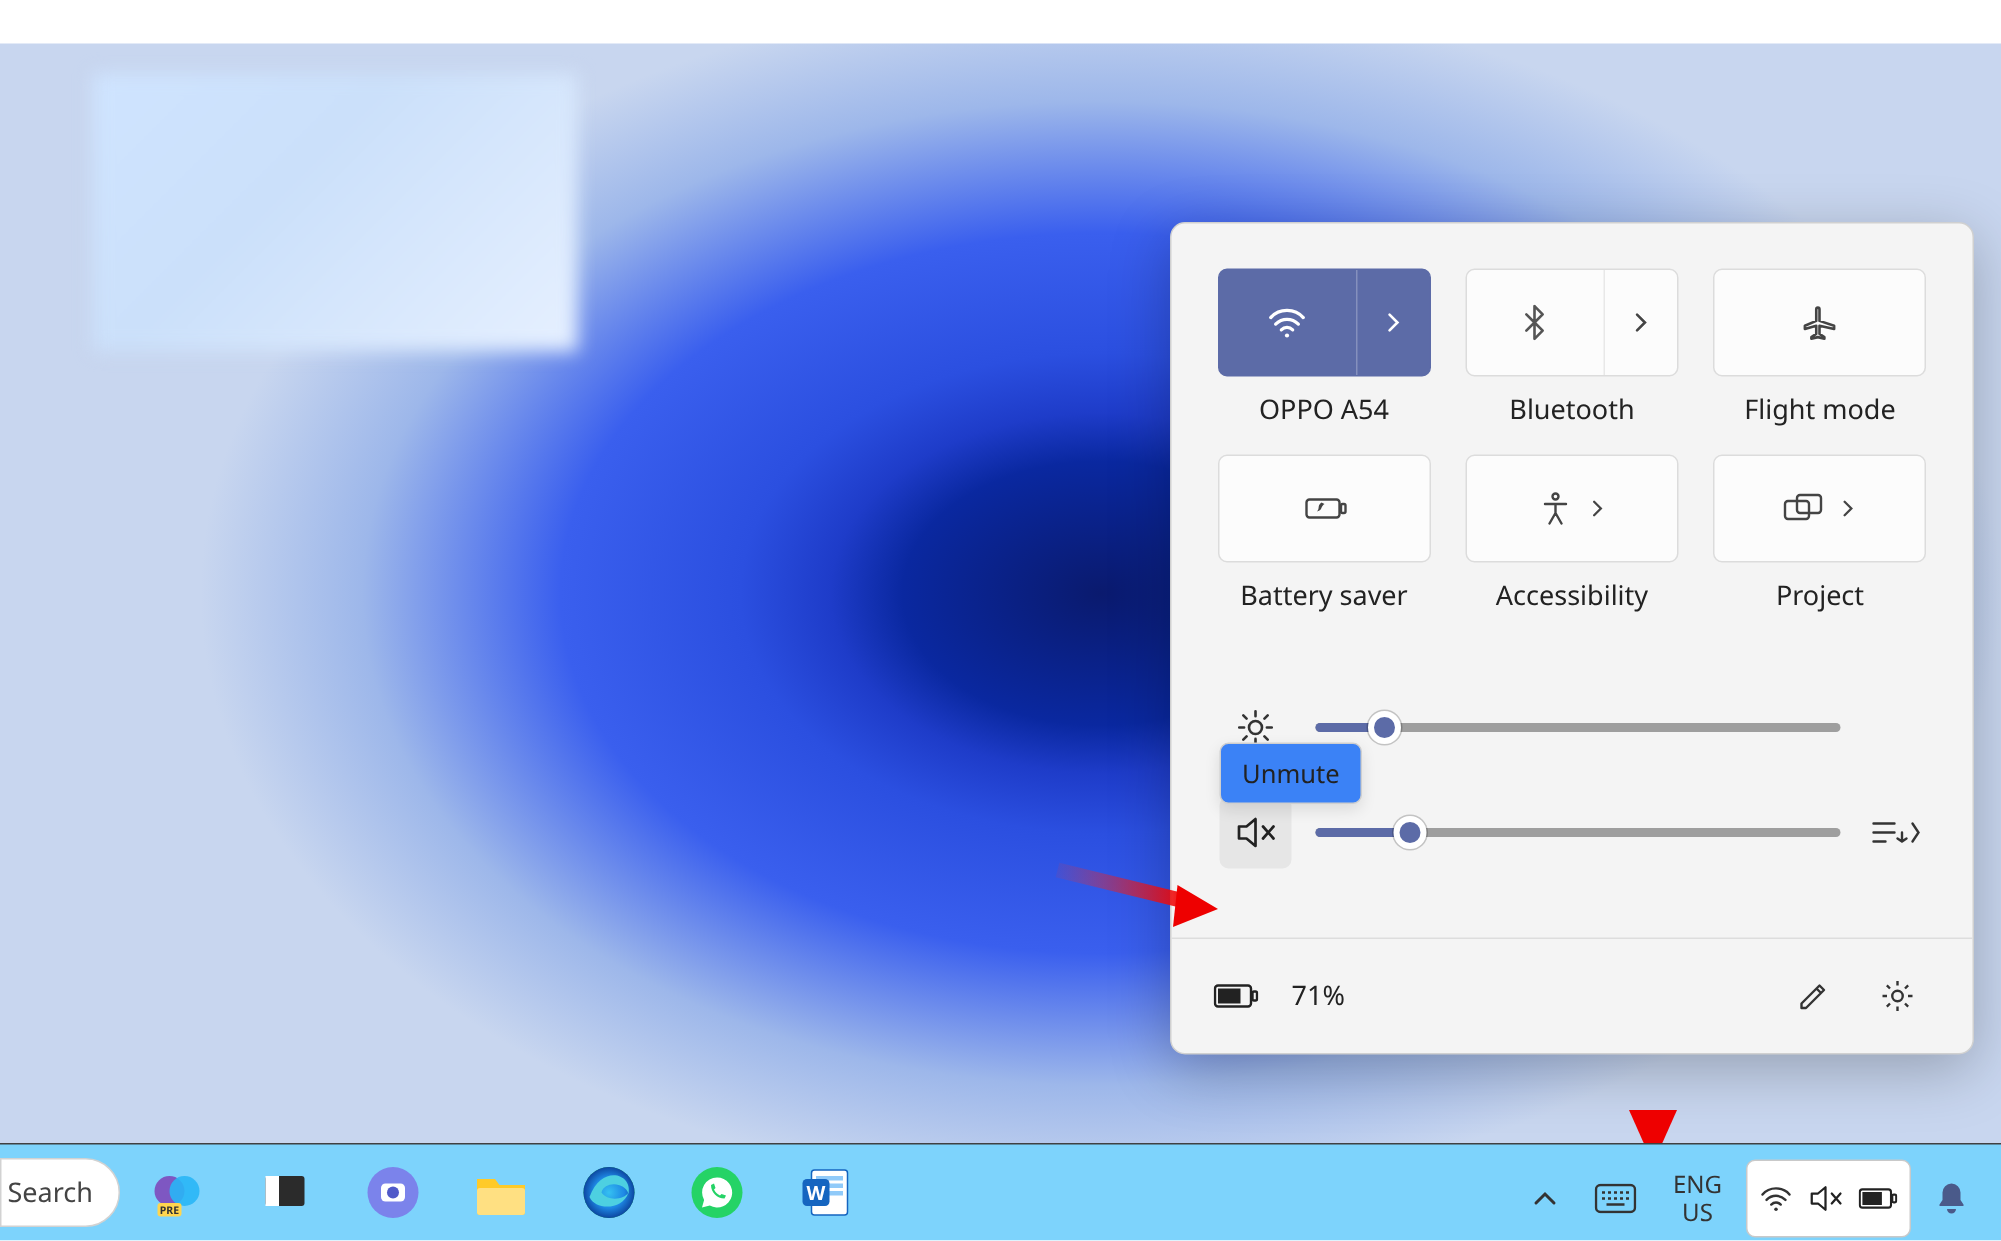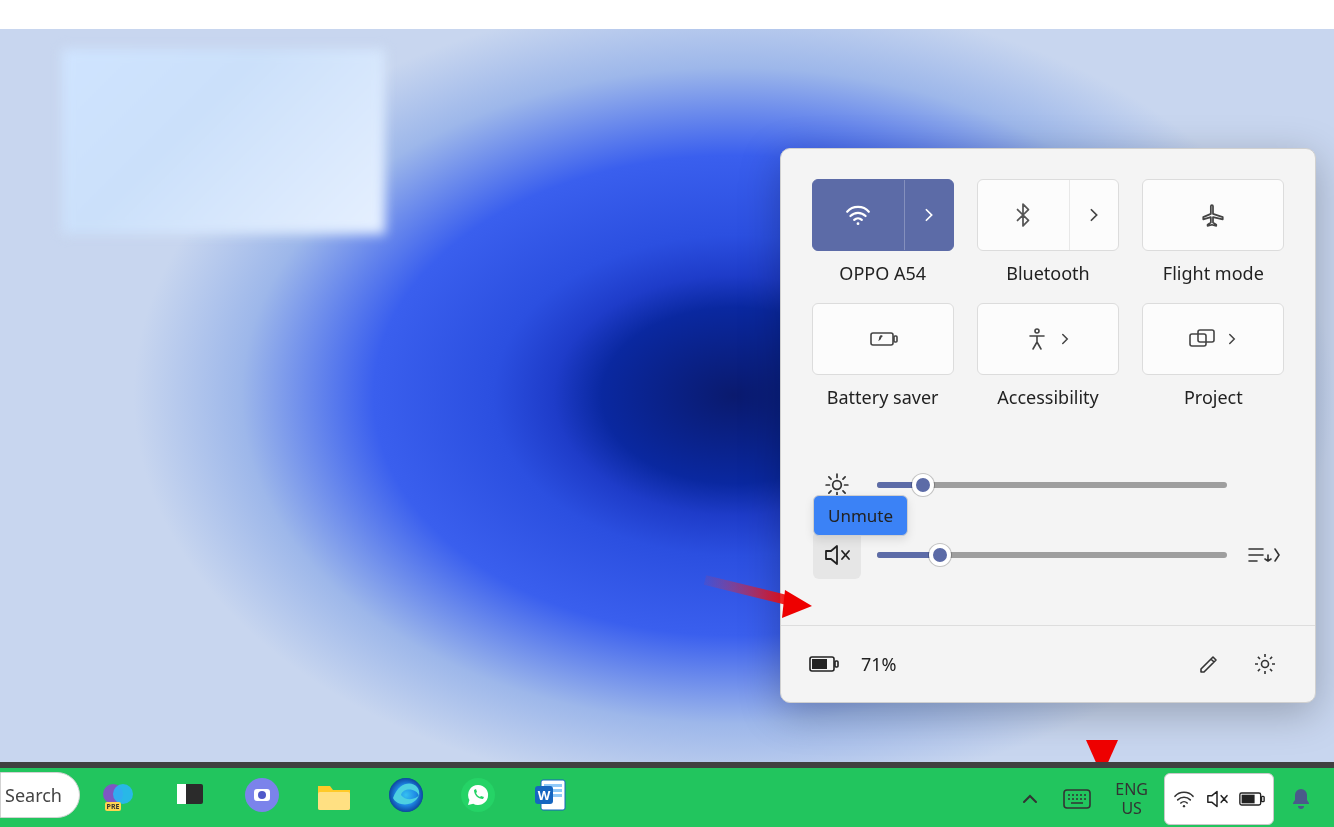--- a/index.html
+++ b/index.html
@@ -85,21 +85,21 @@
     padding: 16px 28px;
     display:flex; align-items:center;
     font-size:18px; color:#222;gap:12px;
   }
   .panel-footer .spacer { flex:1; }
   .panel-footer .foot-btn { width:44px; height:44px; display:flex; align-items:center; justify-content:center; cursor:pointer; border-radius:6px; }
 
   
   .taskbar {
     position:absolute; left:0; right:0; bottom:0; height:65px;
-    background:#22c55e; border-top:6px solid #404040;
+    background:#7dd3fc; border-top:1px solid #404040;
     display:flex; align-items:center;
   }
   .search-pill {
     position:absolute; left:0; bottom:9px;
     width:80px; height:46px;
     background:#fff; border:1px solid #d2d2d2; border-radius:0 23px 23px 0;
     padding-left:4px;
     display:flex; align-items:center; font-size:18px; color:#444;
   }
   .task-icons { position:absolute; left:94px; bottom:0; height:65px; display:flex; align-items:center; gap:24px; }

